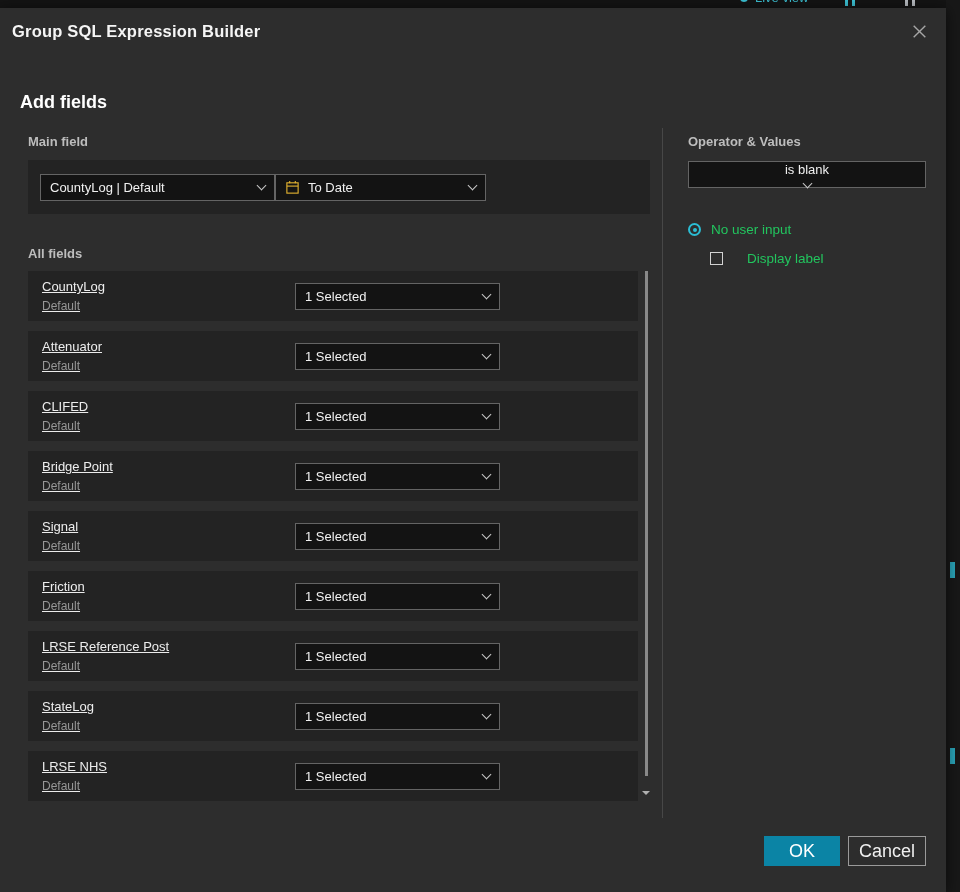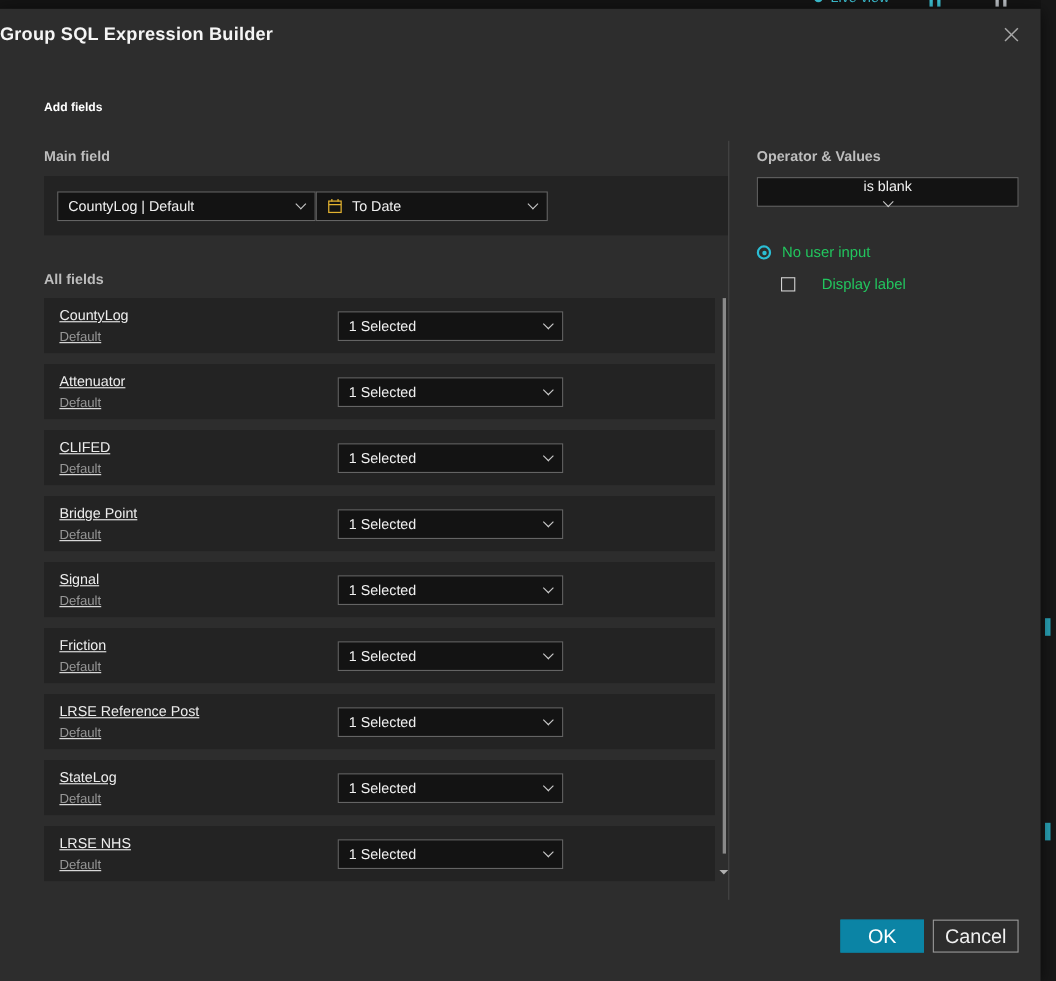--- a/index.html
+++ b/index.html
@@ -28,30 +28,30 @@
   .strip-bars span{width:3px;height:14px;background:#3cc1d3;display:inline-block;}
   .strip-bars.gray span{background:#b9bdc2;}
   .right-strip{position:absolute;right:0;top:0;width:14px;height:892px;background:#181818;}
   .edge-mark{position:absolute;left:4px;width:5px;height:16px;background:#2aa4b8;}
 
   
   .modal{
     position:absolute;left:0;top:8px;width:946px;height:884px;
     background:var(--modal-bg);box-shadow:0 2px 14px rgba(0,0,0,.6);
   }
-  .modal-header{height:46px;display:flex;align-items:center;justify-content:space-between;padding:0 14px 0 0;}
+  .modal-header{height:46px;display:flex;align-items:center;justify-content:space-between;padding:0 14px 0 12px;}
   .modal-title{font-size:16.5px;font-weight:700;color:#f5f5f5;letter-spacing:.2px;}
   .close-btn{background:none;border:none;cursor:pointer;padding:4px;display:flex;}
 
-  .section-title{position:absolute;left:40px;top:84px;font-size:11px;font-weight:700;color:#ffffff;}
+  .section-title{position:absolute;left:20px;top:84px;font-size:18px;font-weight:700;color:#ffffff;}
 
   .group-label{font-size:13px;font-weight:700;color:var(--label-gray);}
 
   
-  .left-col{position:absolute;left:40px;top:126px;width:622px;}
+  .left-col{position:absolute;left:28px;top:126px;width:622px;}
   .main-label{margin-bottom:11px;}
   .main-panel{background:var(--panel-bg);height:54px;display:flex;align-items:center;padding:0 12px;margin-bottom:32px;}
   .all-label{margin-bottom:10px;}
 
   .select{
     height:27px;background:var(--select-bg);border:1px solid var(--select-border);
     display:flex;align-items:center;justify-content:space-between;
     padding:0 9px;font-size:13px;color:#f0f0f0;cursor:pointer;
   }
   .sel-left{display:flex;align-items:center;gap:8px;min-width:0;white-space:nowrap;overflow:hidden;}

